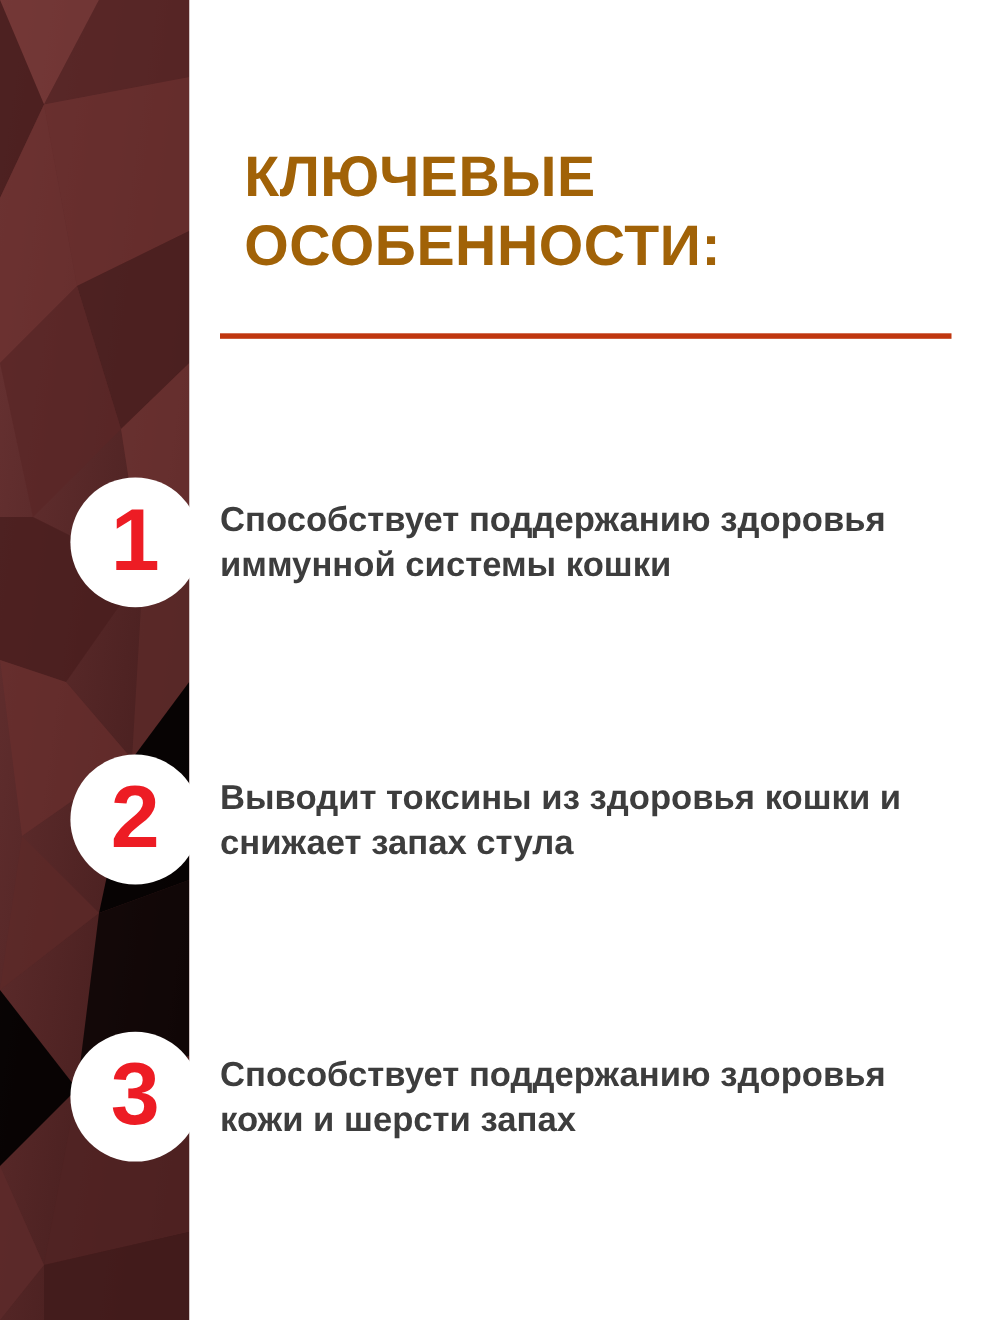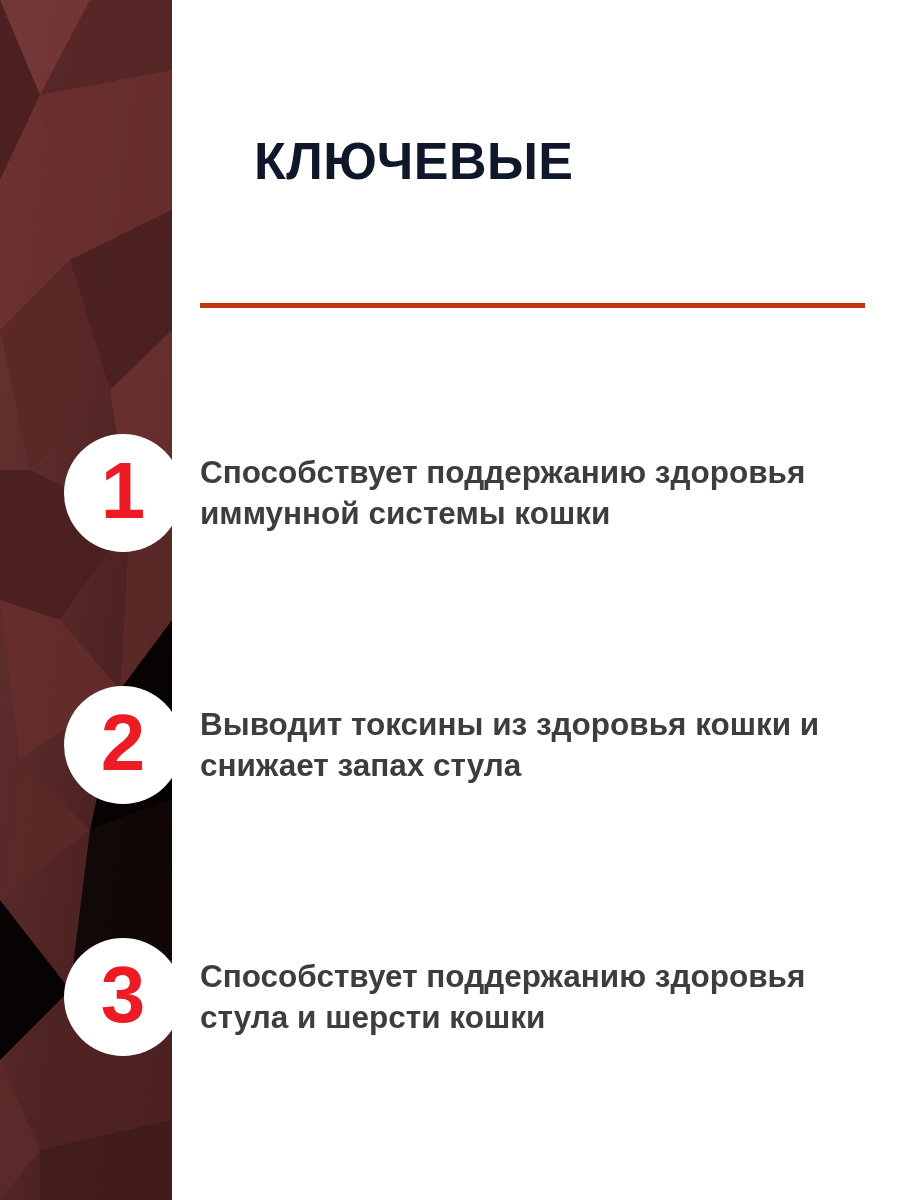--- a/index.html
+++ b/index.html
@@ -42,24 +42,23 @@
   .heading {
     position: absolute;
     left: 222px;
     top: 130px;
     width: 640px;
   }
   .heading-line {
     font-size: 52px;
     line-height: 1.22;
     font-weight: bold;
-    color: #0f172a;
+    color: #a16207;
     letter-spacing: 0.5px;
     text-transform: uppercase;
-    margin-left: 32px;
   }
 
   .rule {
     position: absolute;
     left: 200px;
     top: 303px;
     width: 665px;
     height: 5px;
     background: #c0370f;
   }
@@ -140,20 +139,21 @@
       <polygon points="90,830 172,800 172,960 70,990" fill="#63-2c2c" opacity="0.75"></polygon>
       <polygon points="0,900 70,990 0,1060" fill="#49-1f1f" opacity="0.9"></polygon>
       <polygon points="70,990 172,960 172,1120 40,1150" fill="#512323" opacity="0.85"></polygon>
       <polygon points="0,1060 40,1150 0,1200" fill="#5e2a2a" opacity="0.8"></polygon>
       <polygon points="40,1150 172,1120 172,1200 40,1200" fill="#431c1c" opacity="0.9"></polygon>
     </svg>
   </div>
 
   <div class="heading">
     <div class="heading-line">КЛЮЧЕВЫЕ</div>
+    <div class="heading-line">ОСОБЕННОСТИ:</div>
   </div>
 
   <div class="rule"></div>
 
   <div class="features">
 
     <div class="feature">
       <div class="bullet-circle">
         <span class="bullet-number">1</span>
       </div>
@@ -164,18 +164,18 @@
       <div class="bullet-circle">
         <span class="bullet-number">2</span>
       </div>
       <div class="feature-text">Выводит токсины из здоровья кошки и снижает запах стула</div>
     </div>
 
     <div class="feature">
       <div class="bullet-circle">
         <span class="bullet-number">3</span>
       </div>
-      <div class="feature-text">Способствует поддержанию здоровья стула и шерсти кошки</div>
+      <div class="feature-text">Способствует поддержанию здоровья кожи и шерсти запах</div>
     </div>
 
   </div>
 
 </div>
 
 </body></html>

